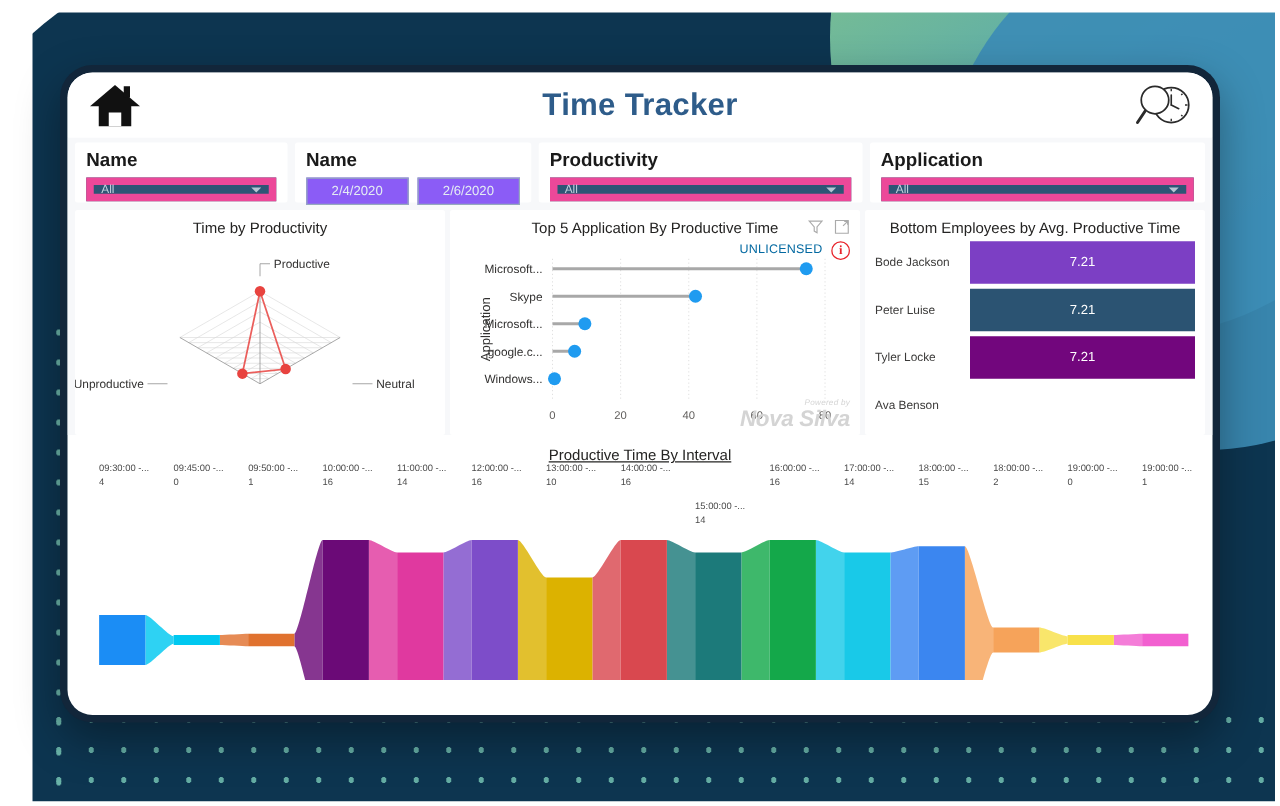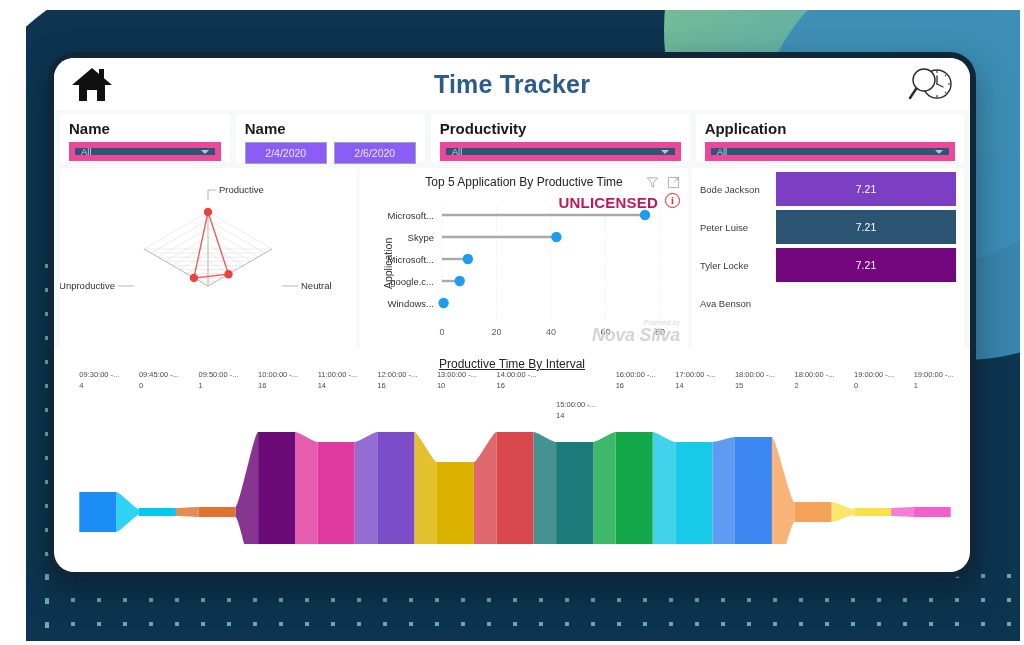--- a/index.html
+++ b/index.html
@@ -116,21 +116,21 @@
   .card.bottomemp { flex:1; }
   .card-title {
     text-align:center; font-size:12px; color:#252423; padding-top:7px;
     font-family:"Liberation Sans",sans-serif;
   }
   .card-icons { position:absolute; right:8px; top:7px; display:flex; gap:8px; align-items:center; }
   .ic { width:13px;height:13px; opacity:.55; }
 
   .unlicensed {
     position:absolute; right:30px; top:26px;
-    color:#be185d; font-size:15px; font-weight:700; letter-spacing:.2px;
+    color:#0369a1; font-size:10px; font-weight:400; letter-spacing:.2px;
   }
   .info-i {
     position:absolute; right:8px; top:25px; width:15px;height:15px;
     border-radius:50%; border:1.4px solid #e8232a; color:#e8232a;
     font-size:10px; font-weight:bold; display:flex;align-items:center;justify-content:center;
     font-family:"Liberation Serif",serif;
   }
   .watermark {
     position:absolute; right:8px; bottom:4px; text-align:right; line-height:1;
     color: #d4d4d4; pointer-events:none;
@@ -230,20 +230,21 @@
         <div class="dropdown">
           <span>All</span>
           <span class="chev"></span>
         </div>
       </div>
     </div>
 
     <div class="visual-row">
 
       <div class="card radar">
+        <div class="card-title">Time by Productivity</div>
         <svg id="radar-svg" viewBox="0 0 296 150" width="296" height="150">
               <polygon points="148.0,109.8 155.1,113.9 140.9,113.9" fill="none" stroke="#d8d8d8" stroke-width=".5"></polygon>
               <polygon points="148.0,101.6 162.2,109.8 133.8,109.8" fill="none" stroke="#d8d8d8" stroke-width=".5"></polygon>
               <polygon points="148.0,93.3 169.4,105.7 126.6,105.7" fill="none" stroke="#d8d8d8" stroke-width=".5"></polygon>
               <polygon points="148.0,85.1 176.5,101.6 119.5,101.6" fill="none" stroke="#d8d8d8" stroke-width=".5"></polygon>
               <polygon points="148.0,76.9 183.6,97.4 112.4,97.4" fill="none" stroke="#d8d8d8" stroke-width=".5"></polygon>
               <polygon points="148.0,68.7 190.7,93.3 105.3,93.3" fill="none" stroke="#d8d8d8" stroke-width=".5"></polygon>
               <polygon points="148.0,60.4 197.8,89.2 98.2,89.2" fill="none" stroke="#d8d8d8" stroke-width=".5"></polygon>
               <polygon points="148.0,52.2 205.0,85.1 91.0,85.1" fill="none" stroke="#d8d8d8" stroke-width=".5"></polygon>
               <polygon points="148.0,44.0 212.1,81.0 83.9,81.0" fill="none" stroke="#d8d8d8" stroke-width=".5"></polygon>
@@ -310,20 +311,21 @@
               <text x="191.0" y="162" font-size="10.5" fill="#323130" text-anchor="middle" font-family="Liberation Sans,sans-serif">Time(Hrs)</text>
               <text x="32" y="74.4" font-size="10.5" fill="#323130" text-anchor="middle" transform="rotate(-90 32 74.4)" font-family="Liberation Sans,sans-serif">Application</text>
             </svg>
         <div class="watermark">
           <div class="wm-top">Powered by</div>
           <div class="wm-main">Nova Silva</div>
         </div>
       </div>
 
       <div class="card bottomemp">
+        <div class="card-title">Bottom Employees by Avg. Productive Time</div>
         <div class="emp-list" id="emp-list">
     <div class="emp-row">
       <div class="emp-name">Bode Jackson</div>
       <div class="emp-bar" style="background:#7c3fc4">7.21</div>
     </div>
     <div class="emp-row">
       <div class="emp-name">Peter Luise</div>
       <div class="emp-bar" style="background:#2b5372">7.21</div>
     </div>
     <div class="emp-row">

